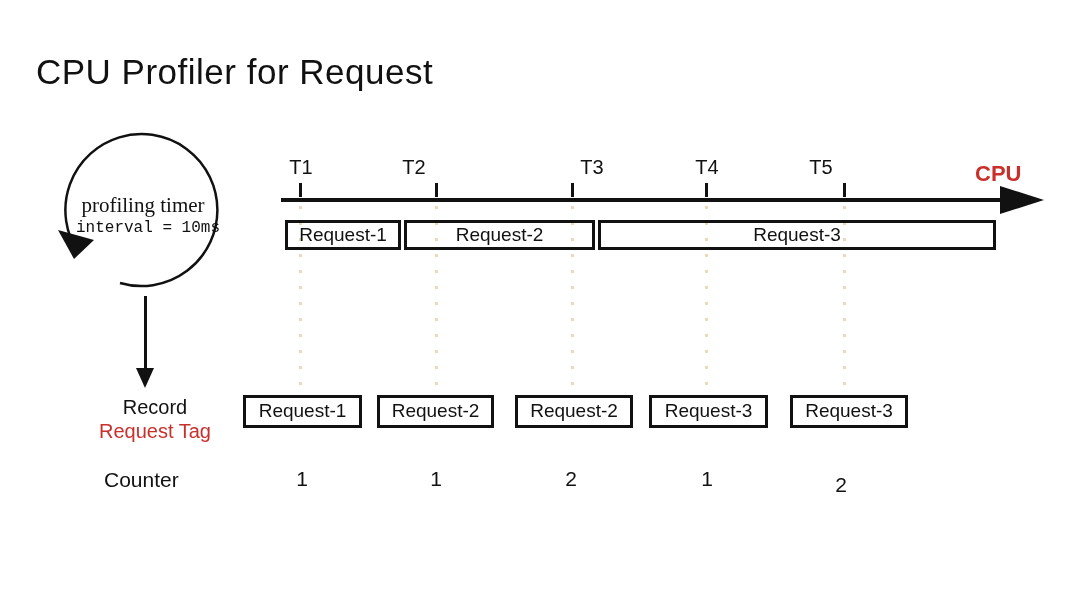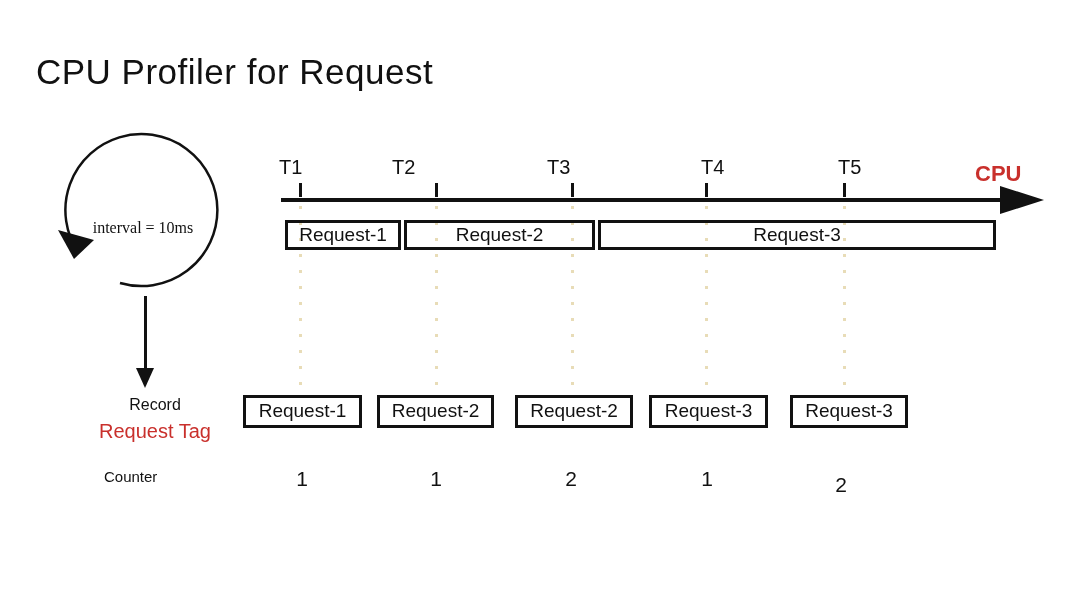--- a/index.html
+++ b/index.html
@@ -8,45 +8,45 @@
     font-family:"Liberation Sans",sans-serif;color:var(--ink,#111);
   }
   .abs{position:absolute;}
 
   .title{left:36px;top:52px;font-size:35px;font-weight:500;letter-spacing:.5px;}
 
   
   .timer-svg{left:50px;top:126px;}
   .timer-line1{left:66px;top:193px;width:154px;text-align:center;
     font-family:"Liberation Serif",serif;font-size:21px;}
-  .timer-line2{left:66px;top:219px;width:154px;text-align:center;
-    font-family:Liberation Serif, serif;font-size:16px;}
+  .timer-line2{left:66px;top:219px;width:154px;text-align:right;
+    font-family:Liberation Mono, monospace;font-size:16px;}
 
   
   .timeout-line{left:144px;top:296px;width:3px;height:74px;background:var(--ink);}
   .timeout-head{left:136px;top:368px;width:0;height:0;
     border-left:9px solid transparent;border-right:9px solid transparent;
     border-top:20px solid var(--ink);}
   .timeout-label{left:30px;top:314px;width:110px;text-align:right;
     font-family:"Liberation Serif",serif;font-size:29px;}
 
   
-  .record-cap1{left:90px;top:396px;width:130px;text-align:center;font-size:16px;}
+  .record-cap1{left:90px;top:396px;width:130px;text-align:center;font-size:20px;}
   .record-cap2{left:80px;top:420px;width:150px;text-align:center;font-size:20px;color:var(--red);}
-  .counter-label{left:104px;top:468px;font-size:15px;}
+  .counter-label{left:104px;top:468px;font-size:21px;}
 
   
   .tl-line{left:281px;top:198px;width:722px;height:4px;background:var(--ink);}
   .tl-head{left:1000px;top:186px;width:0;height:0;
     border-top:14px solid transparent;border-bottom:14px solid transparent;
     border-left:44px solid var(--ink);}
   .cpu-label{left:975px;top:161px;width:76px;text-align:left;
     font-size:22px;font-weight:700;color:var(--red);}
   .tick{top:183px;width:3px;height:14px;background:var(--ink);}
-  .tick-label{top:156px;width:44px;font-size:20px;}
+  .tick-label{top:156px;width:44px;text-align:center;font-size:20px;}
 
   
   .dotline{top:206px;width:3px;height:189px;
     background:repeating-linear-gradient(to bottom,var(--dot) 0 3px,transparent 3px 16px);}
 
   
   .seg{top:220px;height:30px;border:3px solid var(--ink);box-sizing:border-box;
     background:transparent;text-align:center;font-size:19px;line-height:23px;}
 
   
@@ -65,20 +65,21 @@
 <body>
 
 <div class="stage">
 
   <div class="abs title">CPU Profiler for Request</div>
 
   <svg class="abs timer-svg" width="190" height="180" viewBox="0 0 190 180">
     <path d="M 70 157 A 76 76 0 1 0 28 126" fill="none" stroke="#111" stroke-width="2.5"></path>
     <polygon points="24,133 8,104 44,114" fill="#111"></polygon>
   </svg>
+  <div class="abs timer-line1">profiling timer</div>
   <div class="abs timer-line2">interval = 10ms</div>
 
   <div class="abs timeout-line"></div>
   <div class="abs timeout-head"></div>
 
   <div class="abs record-cap1">Record</div>
   <div class="abs record-cap2">Request Tag</div>
   <div class="abs counter-label">Counter</div>
 
   <div class="abs dotline" style="left:299px"></div>
@@ -92,23 +93,23 @@
   <div class="abs cpu-label">CPU</div>
 
   <div class="abs tick" style="left:299px"></div>
   <div class="abs tick" style="left:435px"></div>
   <div class="abs tick" style="left:571px"></div>
   <div class="abs tick" style="left:705px"></div>
   <div class="abs tick" style="left:843px"></div>
 
   <div class="abs tick-label" style="left:279px">T1</div>
   <div class="abs tick-label" style="left:392px">T2</div>
-  <div class="abs tick-label" style="left:547px">T3</div>
-  <div class="abs tick-label" style="left:701px">T4</div>
-  <div class="abs tick-label" style="left:838px">T5</div>
+  <div class="abs tick-label" style="left:570px">T3</div>
+  <div class="abs tick-label" style="left:685px">T4</div>
+  <div class="abs tick-label" style="left:799px">T5</div>
 
   <div class="abs seg" style="left:285px;width:116px">Request-1</div>
   <div class="abs seg" style="left:404px;width:191px">Request-2</div>
   <div class="abs seg" style="left:598px;width:398px">Request-3</div>
 
   <div class="abs rec" style="left:243px;width:119px">Request-1</div>
   <div class="abs rec" style="left:377px;width:117px">Request-2</div>
   <div class="abs rec" style="left:515px;width:118px">Request-2</div>
   <div class="abs rec" style="left:649px;width:119px">Request-3</div>
   <div class="abs rec" style="left:790px;width:118px">Request-3</div>

